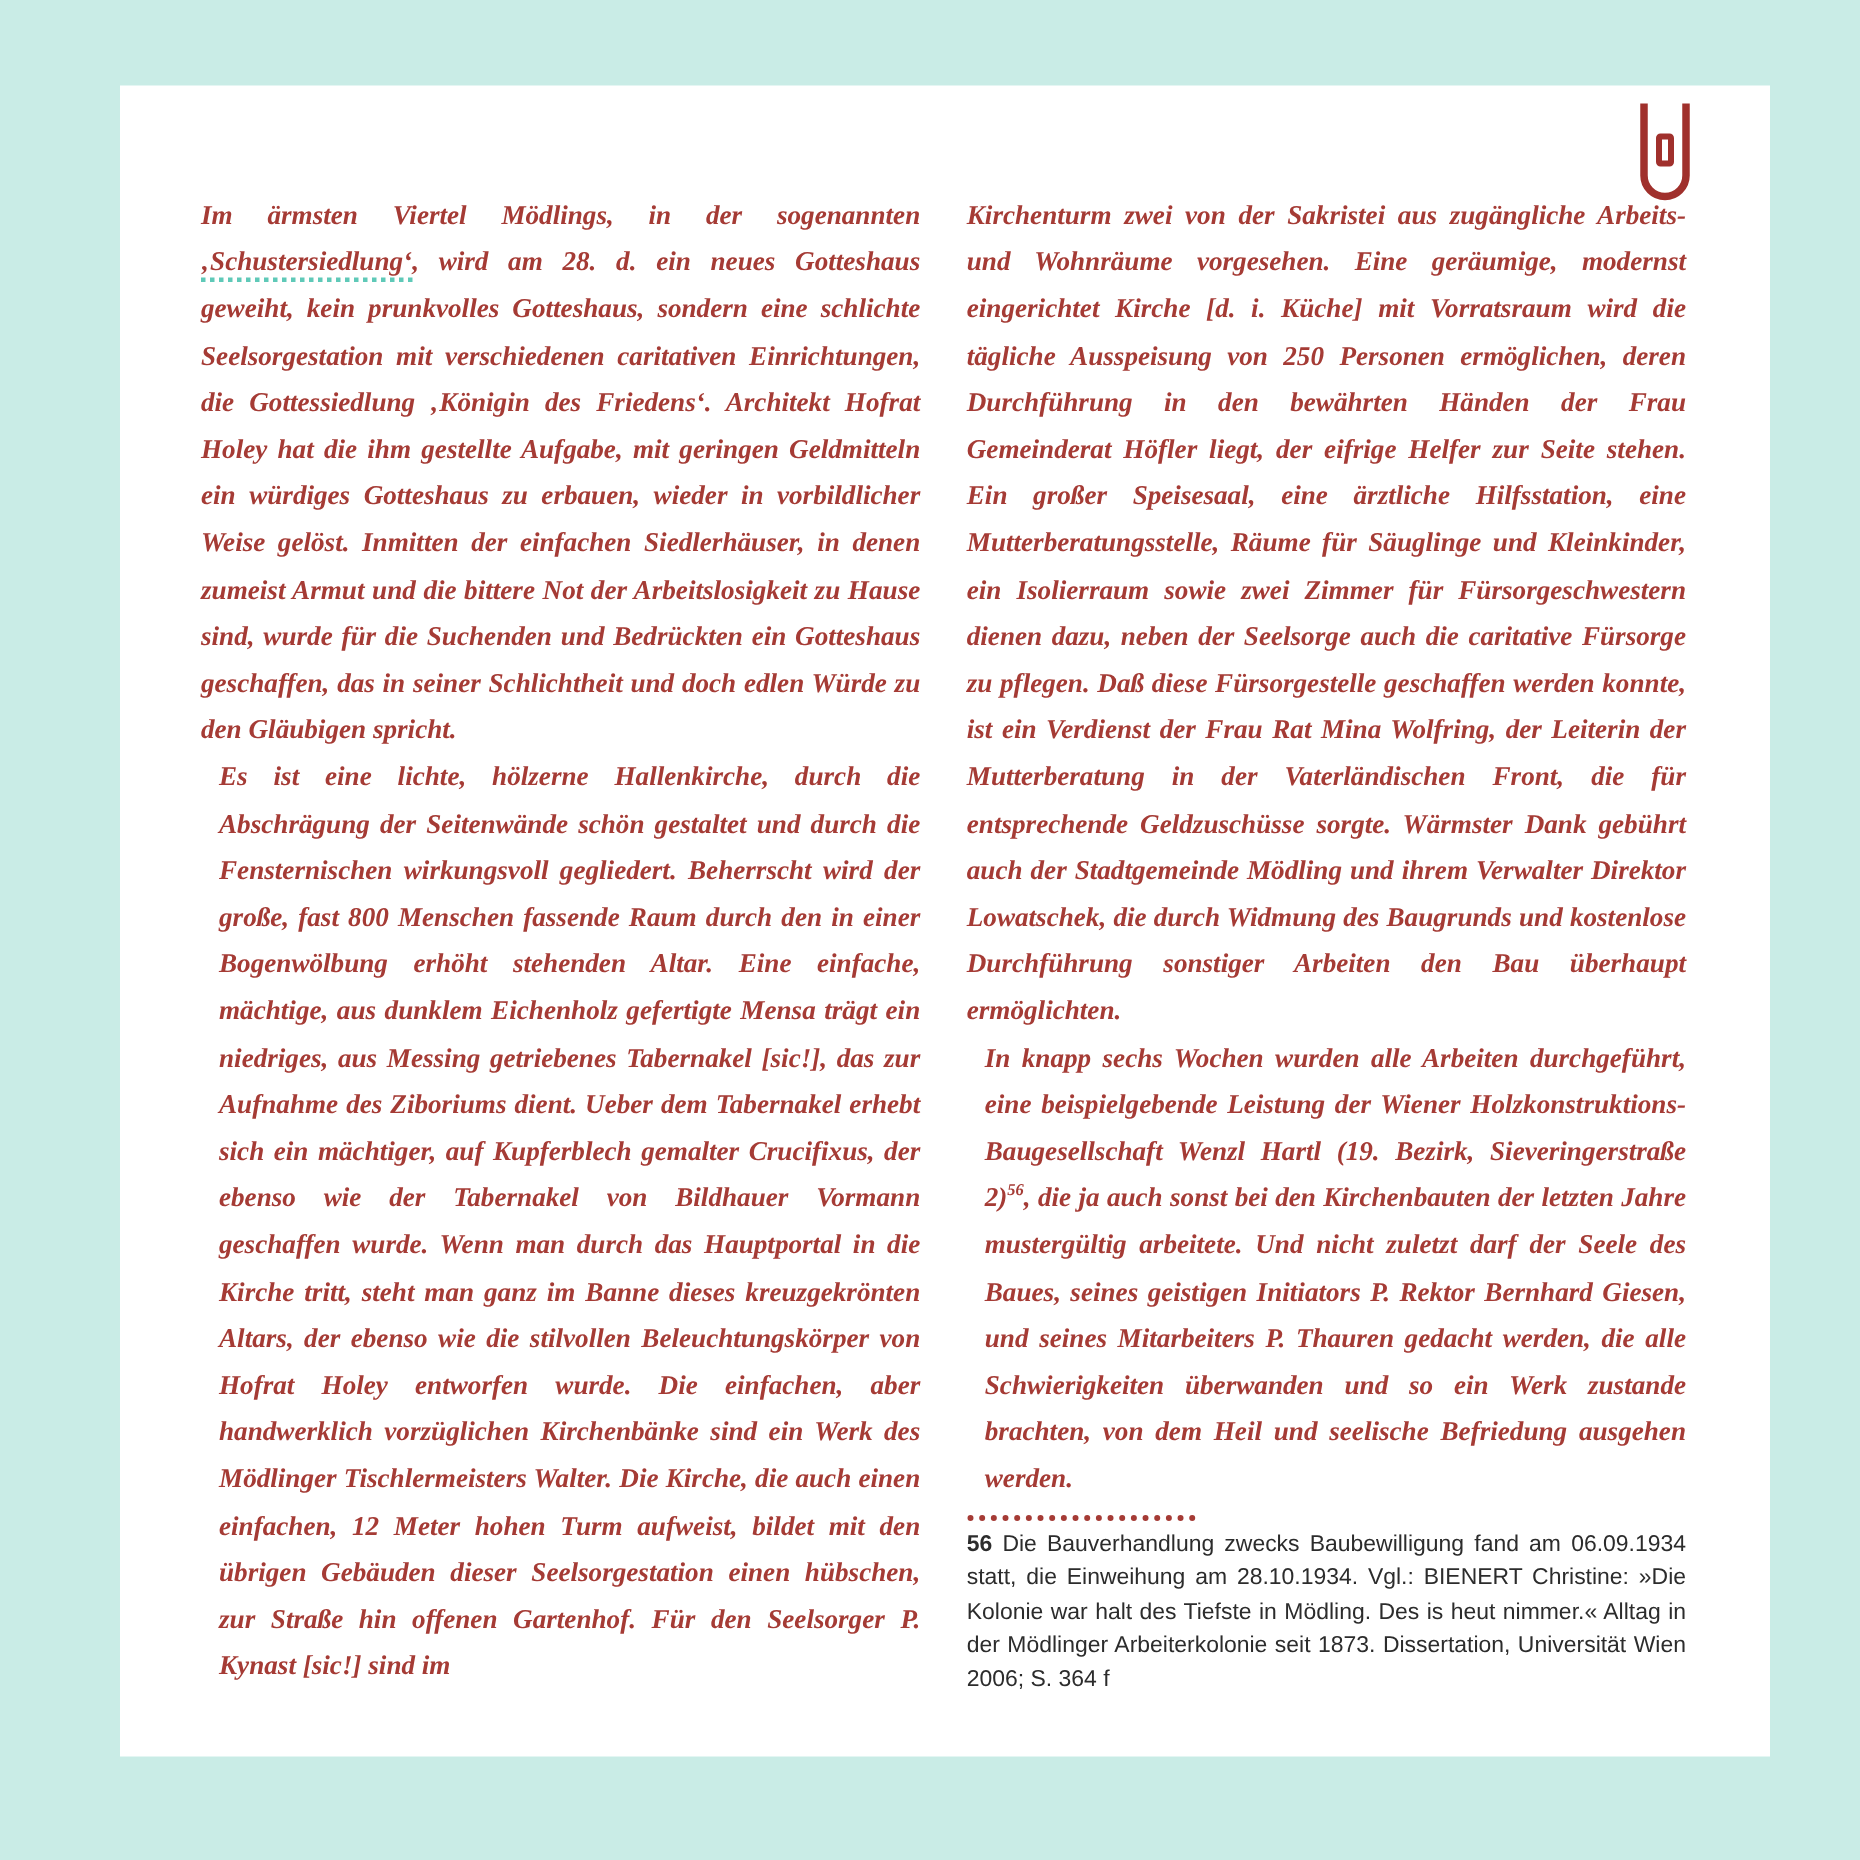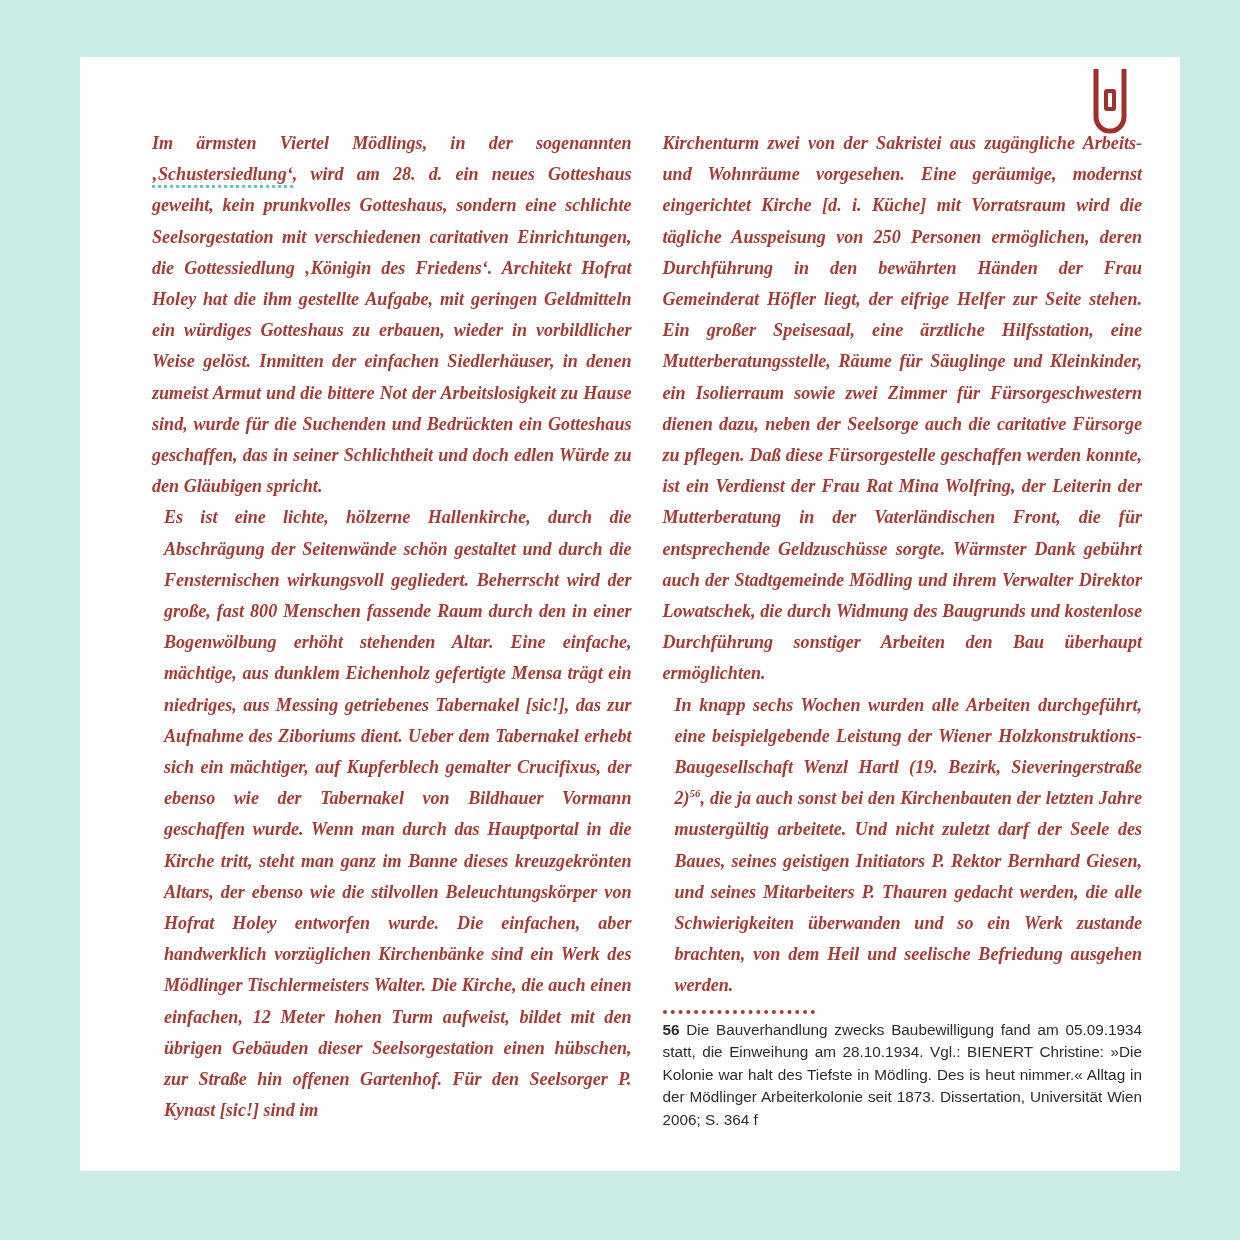--- a/index.html
+++ b/index.html
@@ -26,21 +26,21 @@
     position: absolute;
     left: 1008px;
     top: 12px;
     width: 44px;
     height: 70px;
   }
   .clip svg { display: block; }
 
   .columns {
     position: absolute;
-    left: 72px;
+    left: 54px;
     top: 71px;
     width: 990px;
     height: 1010px;
     display: flex;
     gap: 31px;
   }
   .col {
     width: 480px;
     position: relative;
   }
@@ -107,17 +107,17 @@
       <p class="body-text"><span>Im ärmsten Viertel Mödlings, in der sogenannten </span><span class="underline-dots">‚Schustersiedlung‘</span><span>, wird am 28. d. ein neues Gotteshaus geweiht, kein prunkvolles Gotteshaus, sondern eine schlichte Seelsorgestation mit verschiedenen caritativen Einrichtungen, die Gottessiedlung ‚Königin des Friedens‘. Architekt Hofrat Holey hat die ihm gestellte Aufgabe, mit geringen Geldmitteln ein würdiges Gotteshaus zu erbauen, wieder in vorbildlicher Weise gelöst. Inmitten der einfachen Siedlerhäuser, in denen zumeist Armut und die bittere Not der Arbeitslosigkeit zu Hause sind, wurde für die Suchenden und Bedrückten ein Gotteshaus geschaffen, das in seiner Schlichtheit und doch edlen Würde zu den Gläubigen spricht.</span></p>
       <p class="body-text">Es ist eine lichte, hölzerne Hallenkirche, durch die Abschrägung der Seitenwände schön gestaltet und durch die Fensternischen wirkungsvoll gegliedert. Beherrscht wird der große, fast 800 Menschen fassende Raum durch den in einer Bogenwölbung erhöht stehenden Altar. Eine einfache, mächtige, aus dunklem Eichenholz gefertigte Mensa trägt ein niedriges, aus Messing getriebenes Tabernakel [sic!], das zur Aufnahme des Ziboriums dient. Ueber dem Tabernakel erhebt sich ein mächtiger, auf Kupferblech gemalter Crucifixus, der ebenso wie der Tabernakel von Bildhauer Vormann geschaffen wurde. Wenn man durch das Hauptportal in die Kirche tritt, steht man ganz im Banne dieses kreuzgekrönten Altars, der ebenso wie die stilvollen Beleuchtungskörper von Hofrat Holey entworfen wurde. Die einfachen, aber handwerklich vorzüglichen Kirchenbänke sind ein Werk des Mödlinger Tischlermeisters Walter. Die Kirche, die auch einen einfachen, 12 Meter hohen Turm aufweist, bildet mit den übrigen Gebäuden dieser Seelsorgestation einen hübschen, zur Straße hin offenen Gartenhof. Für den Seelsorger P. Kynast [sic!] sind im</p>
     </div>
 
     <div class="col">
       <p class="body-text">Kirchenturm zwei von der Sakristei aus zugängliche Arbeits- und Wohnräume vorgesehen. Eine geräumige, modernst eingerichtet Kirche [d. i. Küche] mit Vorratsraum wird die tägliche Ausspeisung von 250 Personen ermöglichen, deren Durchführung in den bewährten Händen der Frau Gemeinderat Höfler liegt, der eifrige Helfer zur Seite stehen. Ein großer Speisesaal, eine ärztliche Hilfsstation, eine Mutterberatungsstelle, Räume für Säuglinge und Kleinkinder, ein Isolierraum sowie zwei Zimmer für Fürsorgeschwestern dienen dazu, neben der Seelsorge auch die caritative Fürsorge zu pflegen. Daß diese Fürsorgestelle geschaffen werden konnte, ist ein Verdienst der Frau Rat Mina Wolfring, der Leiterin der Mutterberatung in der Vaterländischen Front, die für entsprechende Geldzuschüsse sorgte. Wärmster Dank gebührt auch der Stadtgemeinde Mödling und ihrem Verwalter Direktor Lowatschek, die durch Widmung des Baugrunds und kostenlose Durchführung sonstiger Arbeiten den Bau überhaupt ermöglichten.</p>
       <p class="body-text"><span>In knapp sechs Wochen wurden alle Arbeiten durchgeführt, eine beispielgebende Leistung der Wiener Holzkonstruktions-Baugesellschaft Wenzl Hartl (19. Bezirk, Sieveringerstraße 2)</span><sup>56</sup><span>, die ja auch sonst bei den Kirchenbauten der letzten Jahre mustergültig arbeitete. Und nicht zuletzt darf der Seele des Baues, seines geistigen Initiators P. Rektor Bernhard Giesen, und seines Mitarbeiters P. Thauren gedacht werden, die alle Schwierigkeiten überwanden und so ein Werk zustande brachten, von dem Heil und seelische Befriedung ausgehen werden.</span></p>
 
       <div class="foot-sep"></div>
 
-      <p class="footnote"><span class="fn-num">56</span><span> Die Bauverhandlung zwecks Baubewilligung fand am 05.09.1934 statt, die Einweihung am 28.10.1934. Vgl.: BIENERT Christine: »Die Kolonie war halt des Tiefste in Mödling. Des is heut nimmer.« Alltag in der Mödlinger Arbeiterkolonie seit 1873. Dissertation, Universität Wien 2006; S. 364 f</span></p>
+      <p class="footnote"><span class="fn-num">56</span><span> Die Bauverhandlung zwecks Baubewilligung fand am 06.09.1934 statt, die Einweihung am 28.10.1934. Vgl.: BIENERT Christine: »Die Kolonie war halt des Tiefste in Mödling. Des is heut nimmer.« Alltag in der Mödlinger Arbeiterkolonie seit 1873. Dissertation, Universität Wien 2006; S. 364 f</span></p>
     </div>
 
   </div>
 </div>
 
 </body></html>

